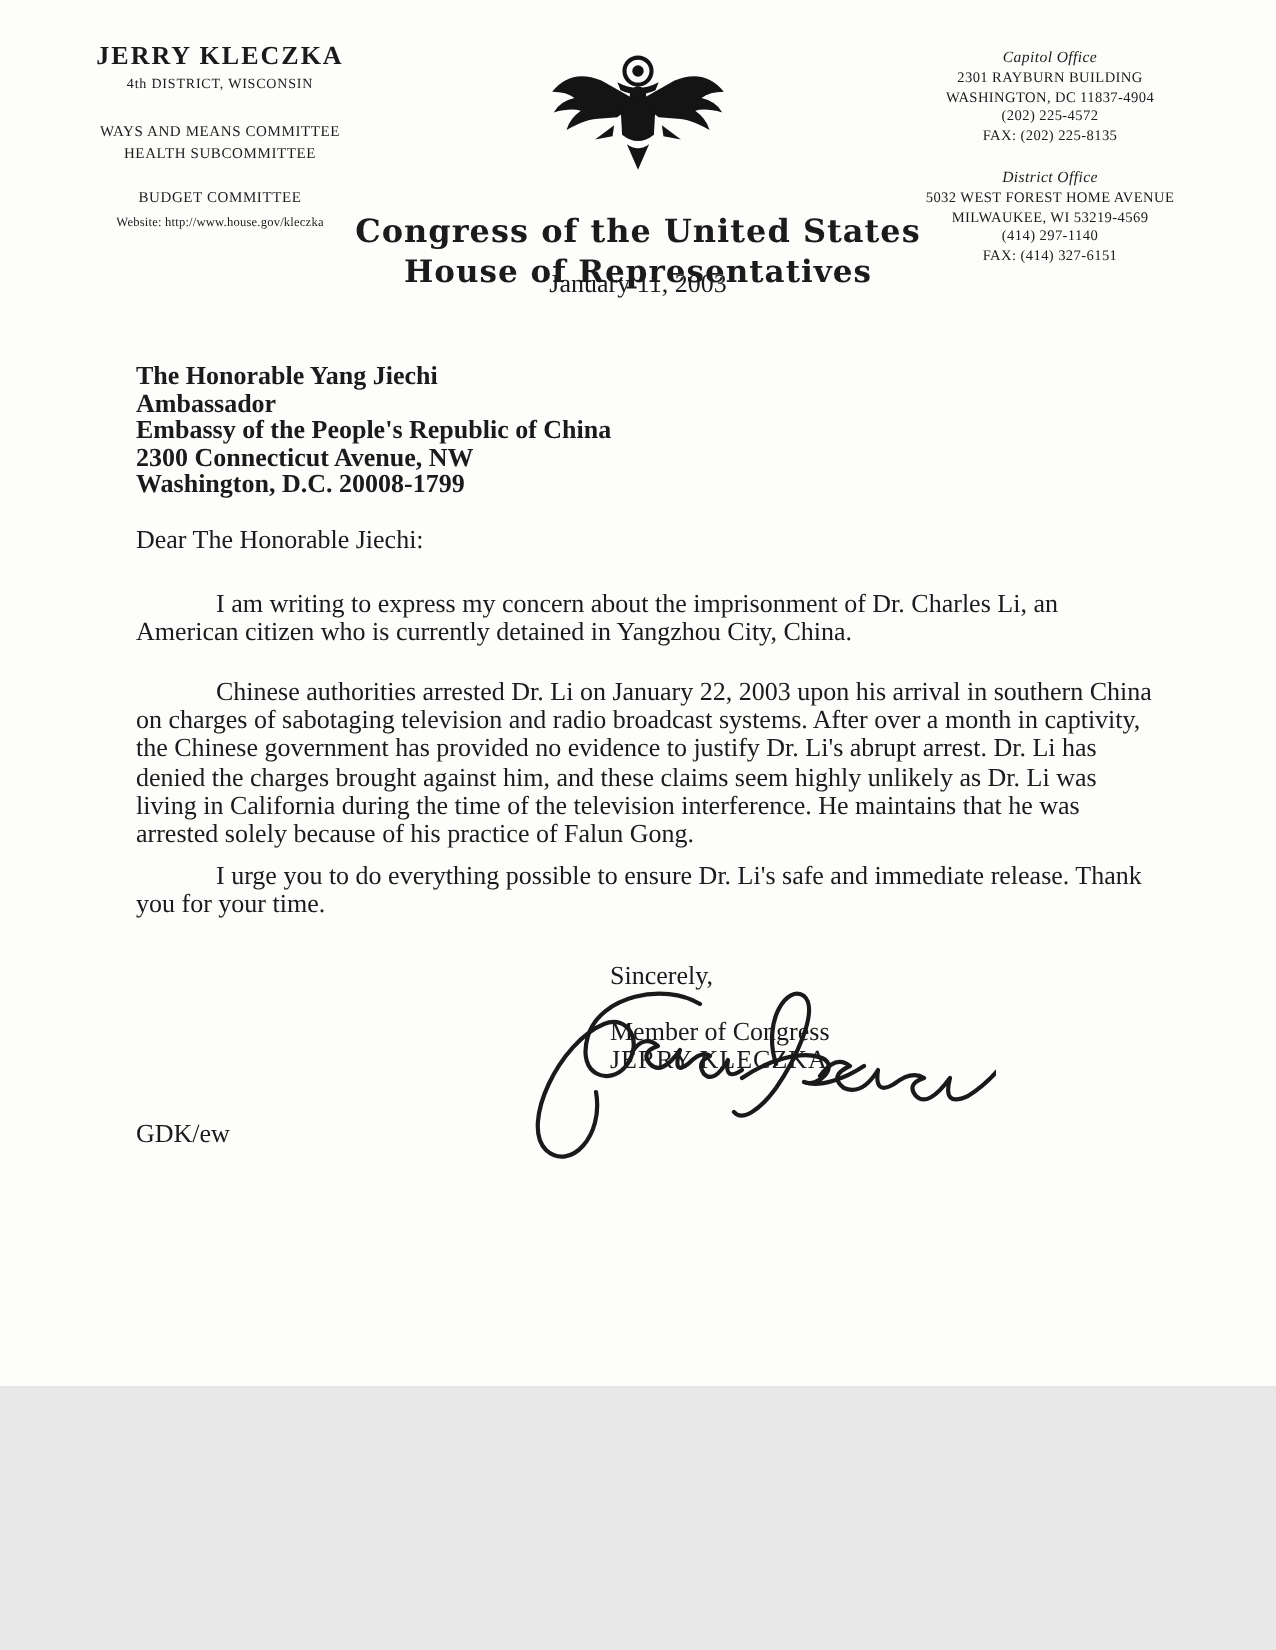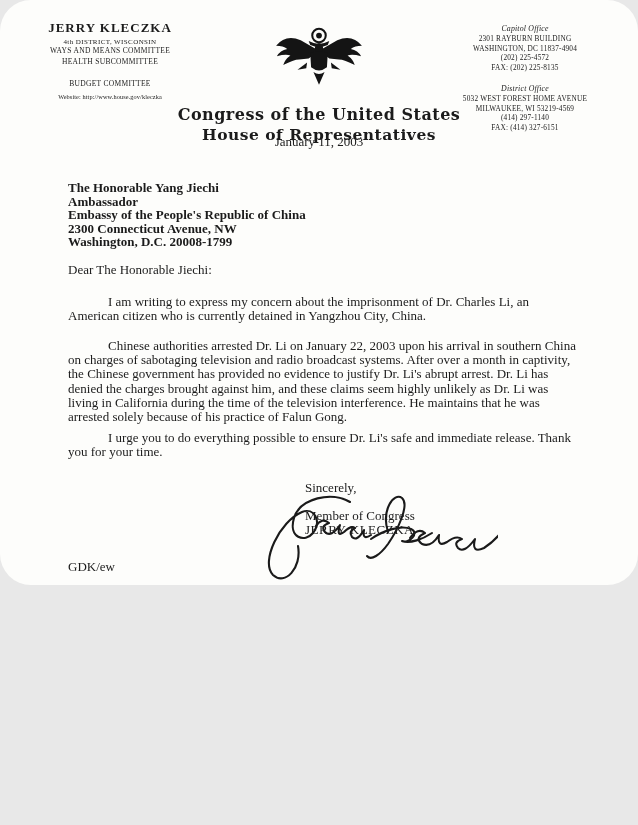--- a/index.html
+++ b/index.html
@@ -1,39 +1,38 @@
 <!DOCTYPE html>
 <html><head>
 <meta charset="utf-8">
 <style>
   * { margin: 0; padding: 0; box-sizing: border-box; }
   html, body { background: #e8e8e8; }
   .page {
     position: relative;
     width: 638px;
-    height: 585px;
+    height: 693px;
     background: #fdfdfb;
     margin: 0 auto;
     font-family: "Liberation Serif", serif;
     color: #1b1b1b;
     overflow: hidden;
-    border-radius: 31px;
   }
 
   
   .lh-left {
     position: absolute;
     left: 14px; top: 20px;
     width: 192px;
     text-align: center;
   }
   .lh-name { font-size: 13px; font-weight: bold; letter-spacing: 1px; }
   .lh-district { font-size: 7px; letter-spacing: 0.4px; margin-top: 2px; }
   .lh-comm { font-size: 7.5px; letter-spacing: 0.3px; line-height: 10.5px; }
-  .lh-comm-1 { }
+  .lh-comm-1 { margin-top: 15px; }
   .lh-comm-2 { margin-top: 12px; }
   .lh-web { font-size: 6.3px; margin-top: 2px; letter-spacing: 0.1px; }
 
   
   .lh-right {
     position: absolute;
     right: 8px; top: 24px;
     width: 210px;
     text-align: center;
     font-size: 7.3px;

